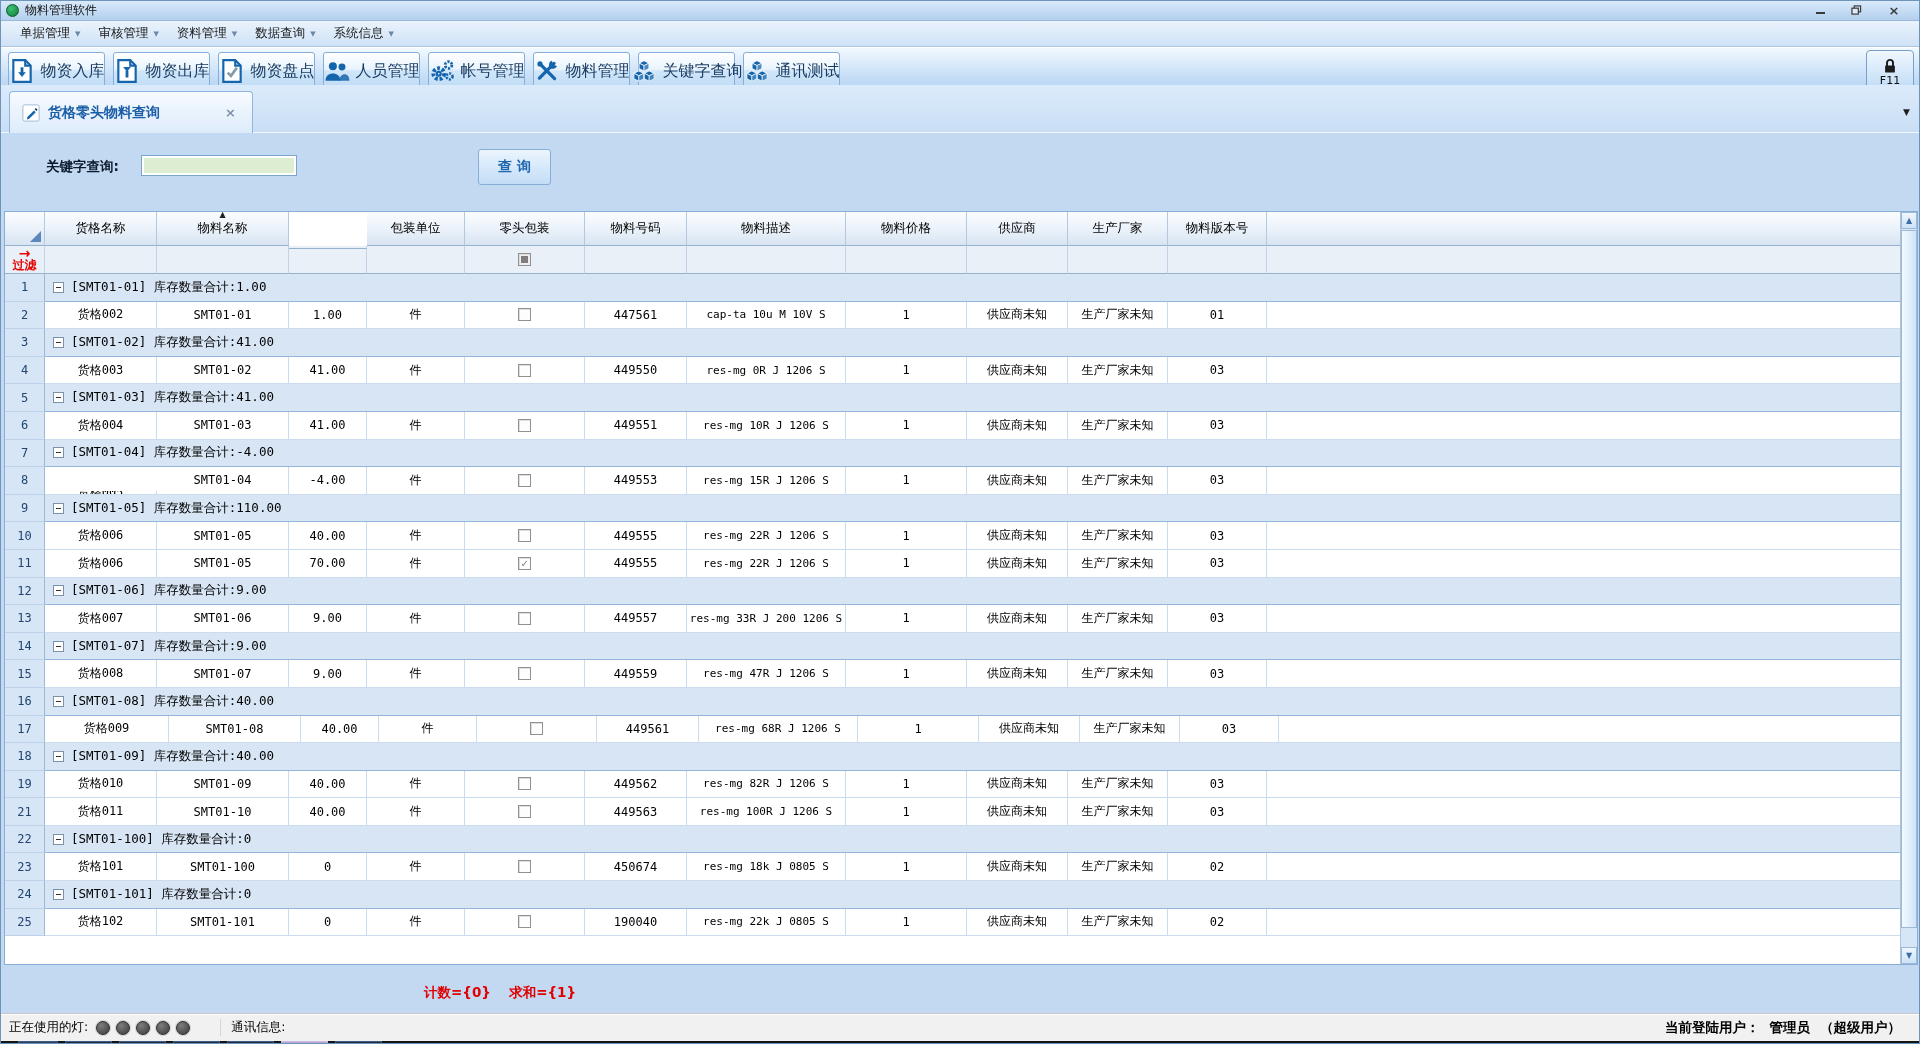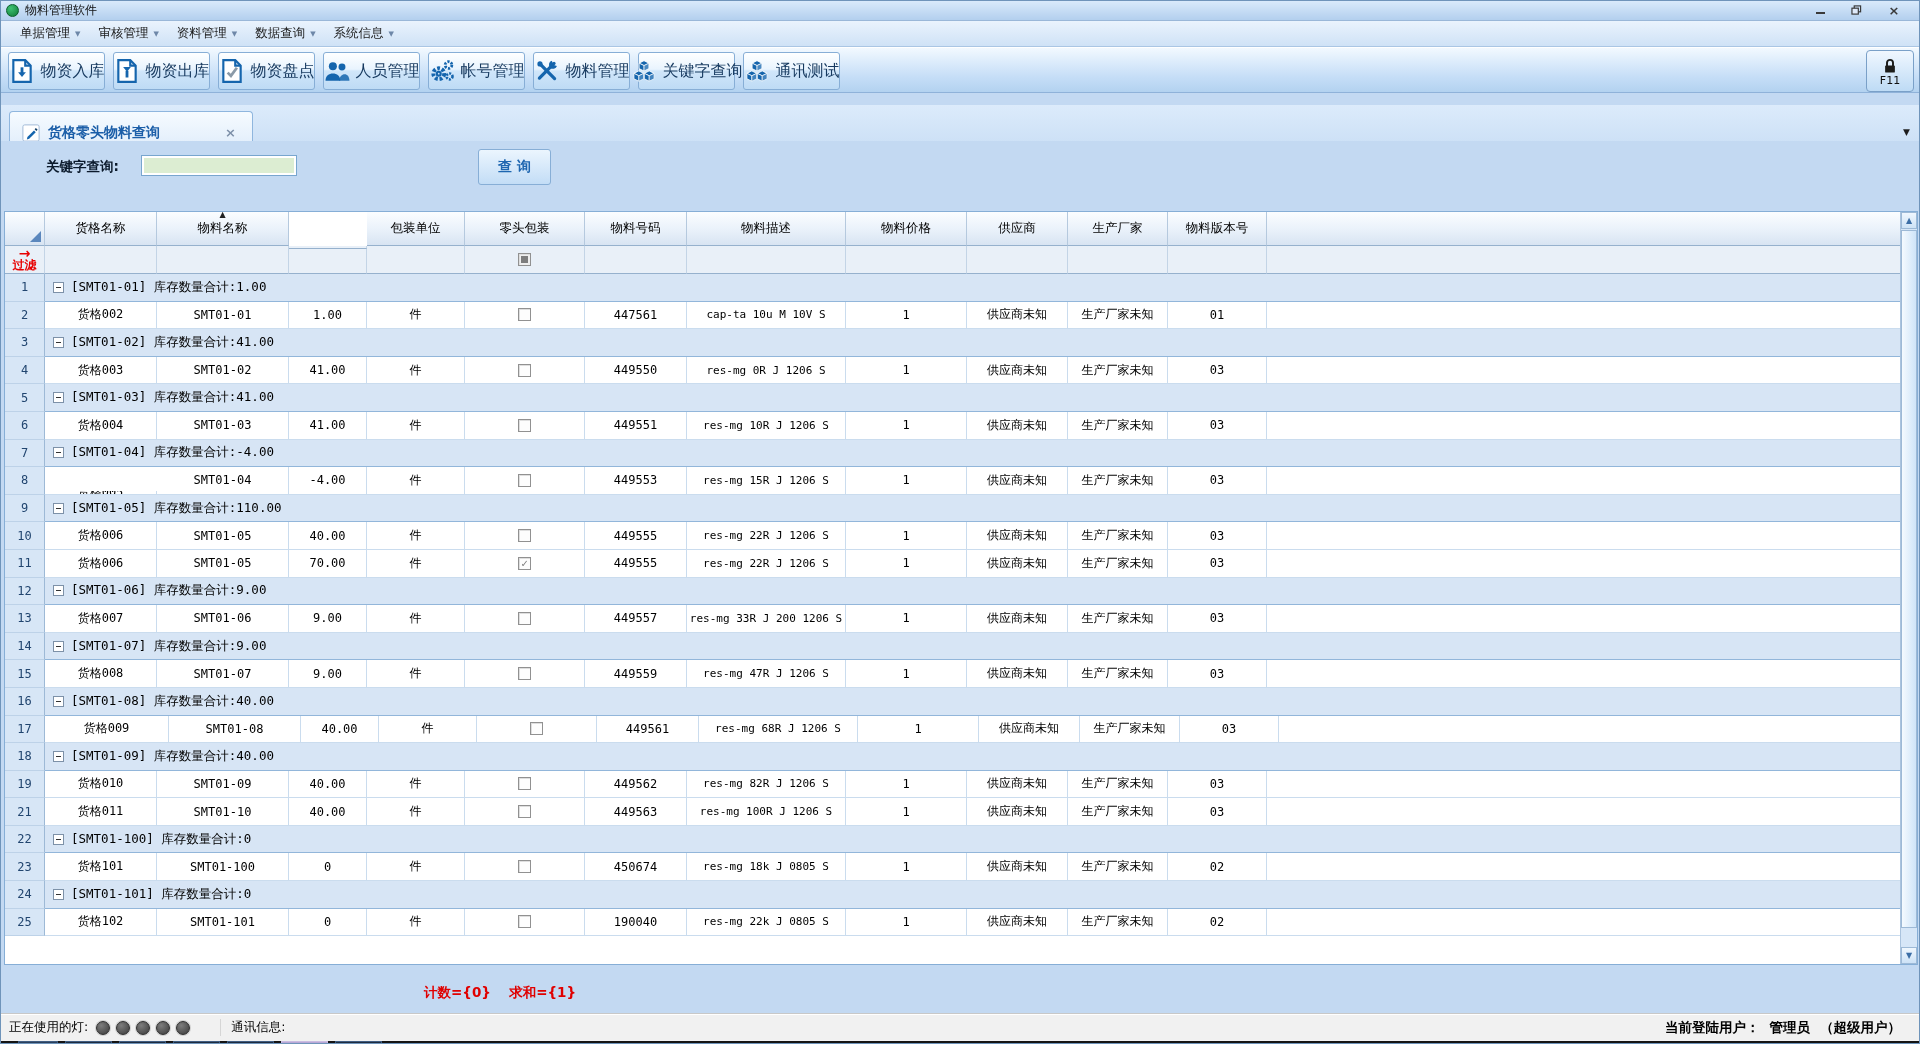--- a/index.html
+++ b/index.html
@@ -26,21 +26,21 @@
   .tb-btn{width:97px;height:38px;border:1px solid #87aed6;border-radius:3px;background:linear-gradient(#feffff,#e9f4fe 45%,#d0e6fa 50%,#bedbf5);display:flex;align-items:center;justify-content:center;gap:6px;}
   .tb-ic{width:26px;height:26px;flex:none;display:inline-flex;}
   .tb-ic svg{width:100%;height:100%;}
   .tb-label{font-size:16px;color:#16395f;white-space:nowrap;}
   .f11-btn{position:absolute;right:5px;top:2px;width:48px;height:42px;border:1px solid #7aa0c8;border-radius:4px;background:linear-gradient(#f0f7ff,#bedbf5);display:flex;flex-direction:column;align-items:center;justify-content:center;}
   .f11-ic{width:20px;height:18px;display:inline-flex;}
   .f11-ic svg{width:100%;height:100%;}
   .f11-label{font-size:11px;color:#111;line-height:11px;}
 
   
-  .tabstrip{position:absolute;left:0;top:104px;width:100%;height:48px;background:linear-gradient(#dcebfb,#c9def5);border-bottom:1px solid #f2f8fe;}
+  .tabstrip{position:absolute;left:0;top:84px;width:100%;height:48px;background:linear-gradient(#dcebfb,#c9def5);border-bottom:1px solid #f2f8fe;}
   .tab{position:absolute;left:8px;top:6px;width:244px;height:42px;background:linear-gradient(#f6fbff,#ddebfa);border:1px solid #8fb6de;border-bottom:none;border-radius:4px 4px 0 0;display:flex;align-items:center;padding:0 12px;gap:8px;}
   .tab-ic{width:18px;height:18px;display:inline-flex;flex:none;}
   .tab-ic svg{width:100%;height:100%;}
   .tab-label{font-size:14px;font-weight:bold;color:#1b5ea8;white-space:nowrap;}
   .tab-close{margin-left:auto;color:#7d90a9;font-size:13px;font-weight:bold;padding-right:4px;}
   .overflow-caret{position:absolute;right:9px;top:22px;font-size:9px;color:#1d1d1d;}
 
   
   .content{position:absolute;left:0;top:140px;width:100%;height:872px;background:#c3d9f2;}
   .search-label{position:absolute;left:45px;top:17px;font-size:13.5px;font-weight:bold;color:#0b1a2c;}

